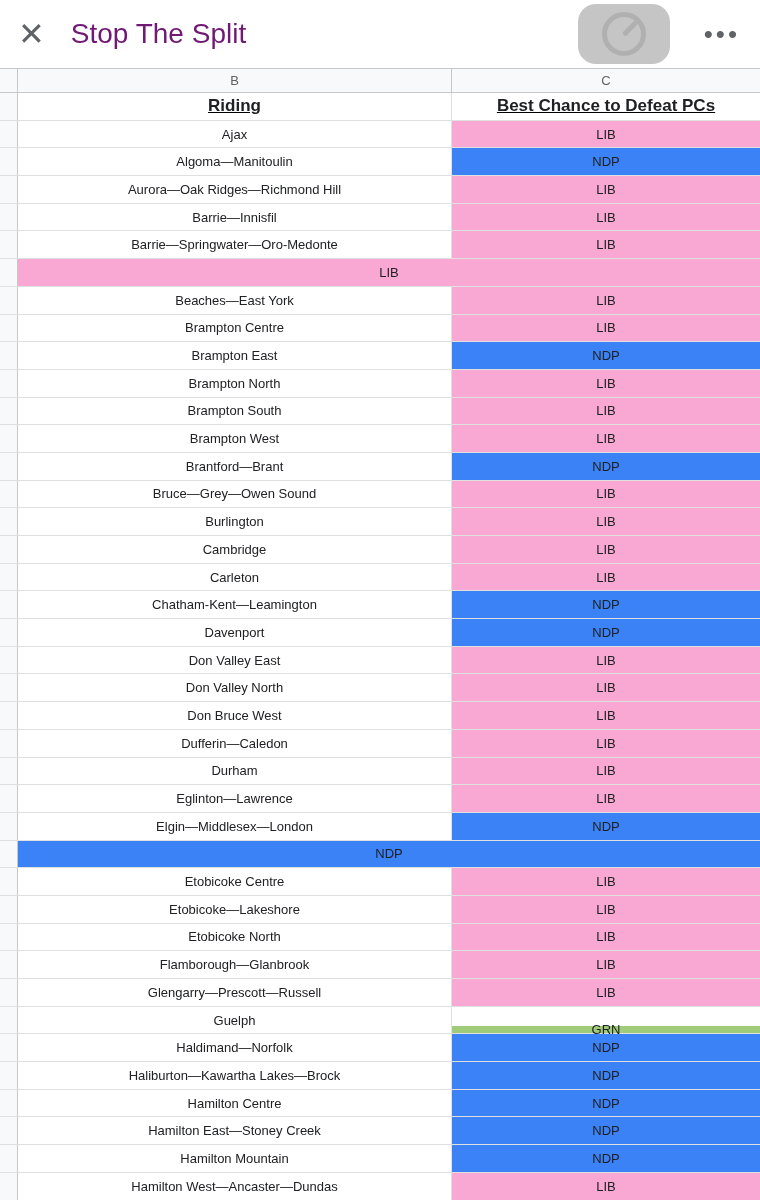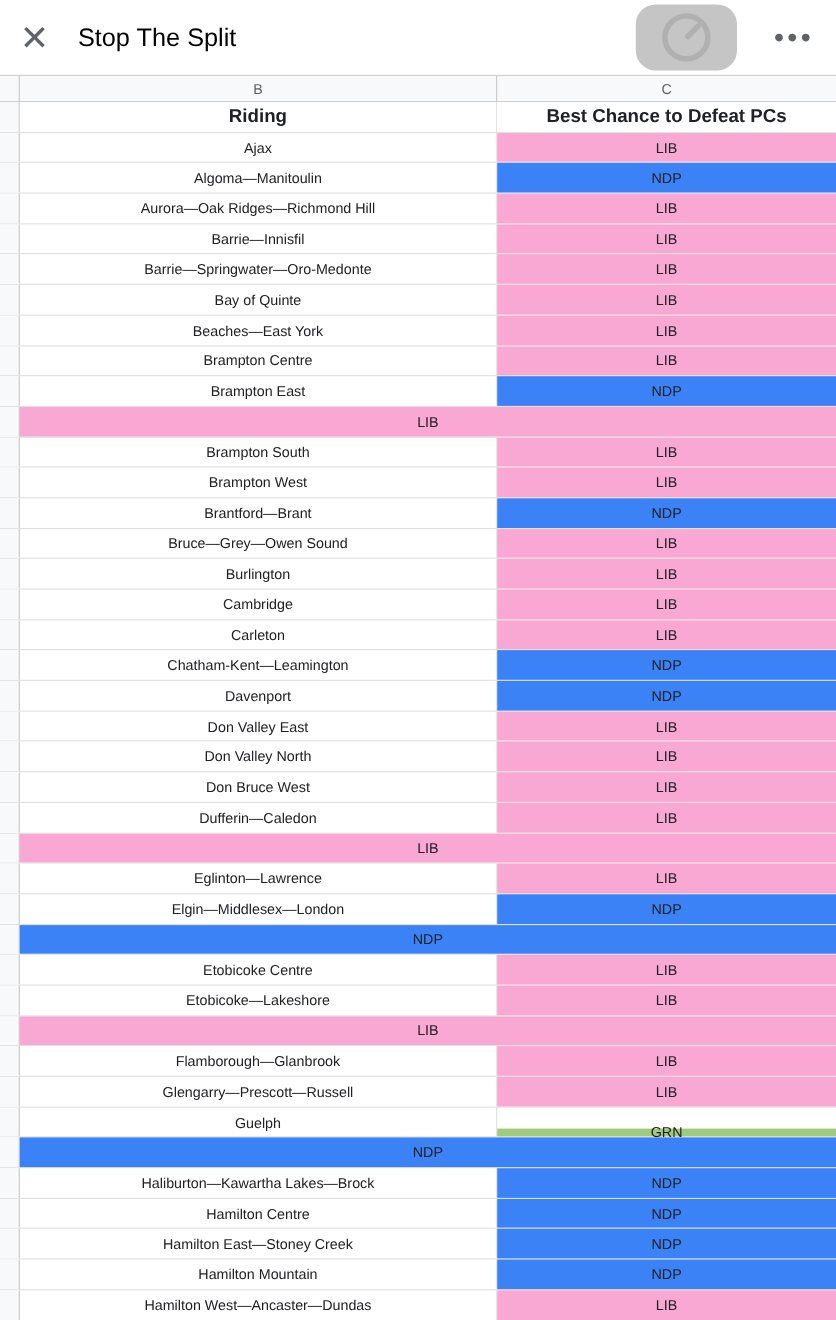--- a/index.html
+++ b/index.html
@@ -12,22 +12,22 @@
     gap: 18px;
   }
   .close-icon {
     font-size: 32px;
     line-height: 1;
     color: #5f6368;
     cursor: pointer;
     padding: 4px 8px;
   }
   .title {
-    font-size: 23px;
-    color: #000000;
+    font-size: 28px;
+    color: #701a75;
     flex: 0 0 auto;
     font-weight: 400;
   }
   .spacer { flex: 1; }
   .app-icon {
     width: 92px;
     height: 60px;
     background: #c5c5c5;
     border-radius: 18px;
     display: flex;
@@ -105,20 +105,21 @@
   .row .cell-party {
     flex: 1;
     display: flex;
     align-items: center;
     justify-content: center;
     color: #202124;
   }
   .row.header-row {
     font-weight: 700;
     font-size: 17px;
+    text-decoration: underline;
   }
   .row.header-row .cell-riding,
   .row.header-row .cell-party {
     background: #fff;
   }
   .party-LIB { background: #f9a8d4; }
   .party-NDP { background: #3b82f6; }
   .party-GRN { background: #9fcb7b; margin-top: 19px; }
 </style>
 </head>
@@ -168,40 +169,40 @@
         <div class="cell-riding">Barrie—Innisfil</div>
         <div class="cell-party party-LIB">LIB</div>
       </div>
       <div class="row">
         <div class="cell-gutter"></div>
         <div class="cell-riding">Barrie—Springwater—Oro-Medonte</div>
         <div class="cell-party party-LIB">LIB</div>
       </div>
       <div class="row">
         <div class="cell-gutter"></div>
-        <div class="cell-riding">Bay of Quinte</div>
         <div class="cell-party party-LIB">LIB</div>
       </div>
       <div class="row">
         <div class="cell-gutter"></div>
         <div class="cell-riding">Beaches—East York</div>
         <div class="cell-party party-LIB">LIB</div>
       </div>
       <div class="row">
         <div class="cell-gutter"></div>
         <div class="cell-riding">Brampton Centre</div>
         <div class="cell-party party-LIB">LIB</div>
       </div>
       <div class="row">
         <div class="cell-gutter"></div>
         <div class="cell-riding">Brampton East</div>
         <div class="cell-party party-NDP">NDP</div>
       </div>
       <div class="row">
         <div class="cell-gutter"></div>
+        <div class="cell-riding">Brampton North</div>
         <div class="cell-party party-LIB">LIB</div>
       </div>
       <div class="row">
         <div class="cell-gutter"></div>
         <div class="cell-riding">Brampton South</div>
         <div class="cell-party party-LIB">LIB</div>
       </div>
       <div class="row">
         <div class="cell-gutter"></div>
         <div class="cell-riding">Brampton West</div>
@@ -257,20 +258,21 @@
         <div class="cell-riding">Don Bruce West</div>
         <div class="cell-party party-LIB">LIB</div>
       </div>
       <div class="row">
         <div class="cell-gutter"></div>
         <div class="cell-riding">Dufferin—Caledon</div>
         <div class="cell-party party-LIB">LIB</div>
       </div>
       <div class="row">
         <div class="cell-gutter"></div>
+        <div class="cell-riding">Durham</div>
         <div class="cell-party party-LIB">LIB</div>
       </div>
       <div class="row">
         <div class="cell-gutter"></div>
         <div class="cell-riding">Eglinton—Lawrence</div>
         <div class="cell-party party-LIB">LIB</div>
       </div>
       <div class="row">
         <div class="cell-gutter"></div>
         <div class="cell-riding">Elgin—Middlesex—London</div>
@@ -285,39 +287,41 @@
         <div class="cell-riding">Etobicoke Centre</div>
         <div class="cell-party party-LIB">LIB</div>
       </div>
       <div class="row">
         <div class="cell-gutter"></div>
         <div class="cell-riding">Etobicoke—Lakeshore</div>
         <div class="cell-party party-LIB">LIB</div>
       </div>
       <div class="row">
         <div class="cell-gutter"></div>
+        <div class="cell-riding">Etobicoke North</div>
         <div class="cell-party party-LIB">LIB</div>
       </div>
       <div class="row">
         <div class="cell-gutter"></div>
         <div class="cell-riding">Flamborough—Glanbrook</div>
         <div class="cell-party party-LIB">LIB</div>
       </div>
       <div class="row">
         <div class="cell-gutter"></div>
         <div class="cell-riding">Glengarry—Prescott—Russell</div>
         <div class="cell-party party-LIB">LIB</div>
       </div>
       <div class="row">
         <div class="cell-gutter"></div>
         <div class="cell-riding">Guelph</div>
         <div class="cell-party party-GRN">GRN</div>
       </div>
       <div class="row">
         <div class="cell-gutter"></div>
+        <div class="cell-riding">Haldimand—Norfolk</div>
         <div class="cell-party party-NDP">NDP</div>
       </div>
       <div class="row">
         <div class="cell-gutter"></div>
         <div class="cell-riding">Haliburton—Kawartha Lakes—Brock</div>
         <div class="cell-party party-NDP">NDP</div>
       </div>
       <div class="row">
         <div class="cell-gutter"></div>
         <div class="cell-riding">Hamilton Centre</div>

